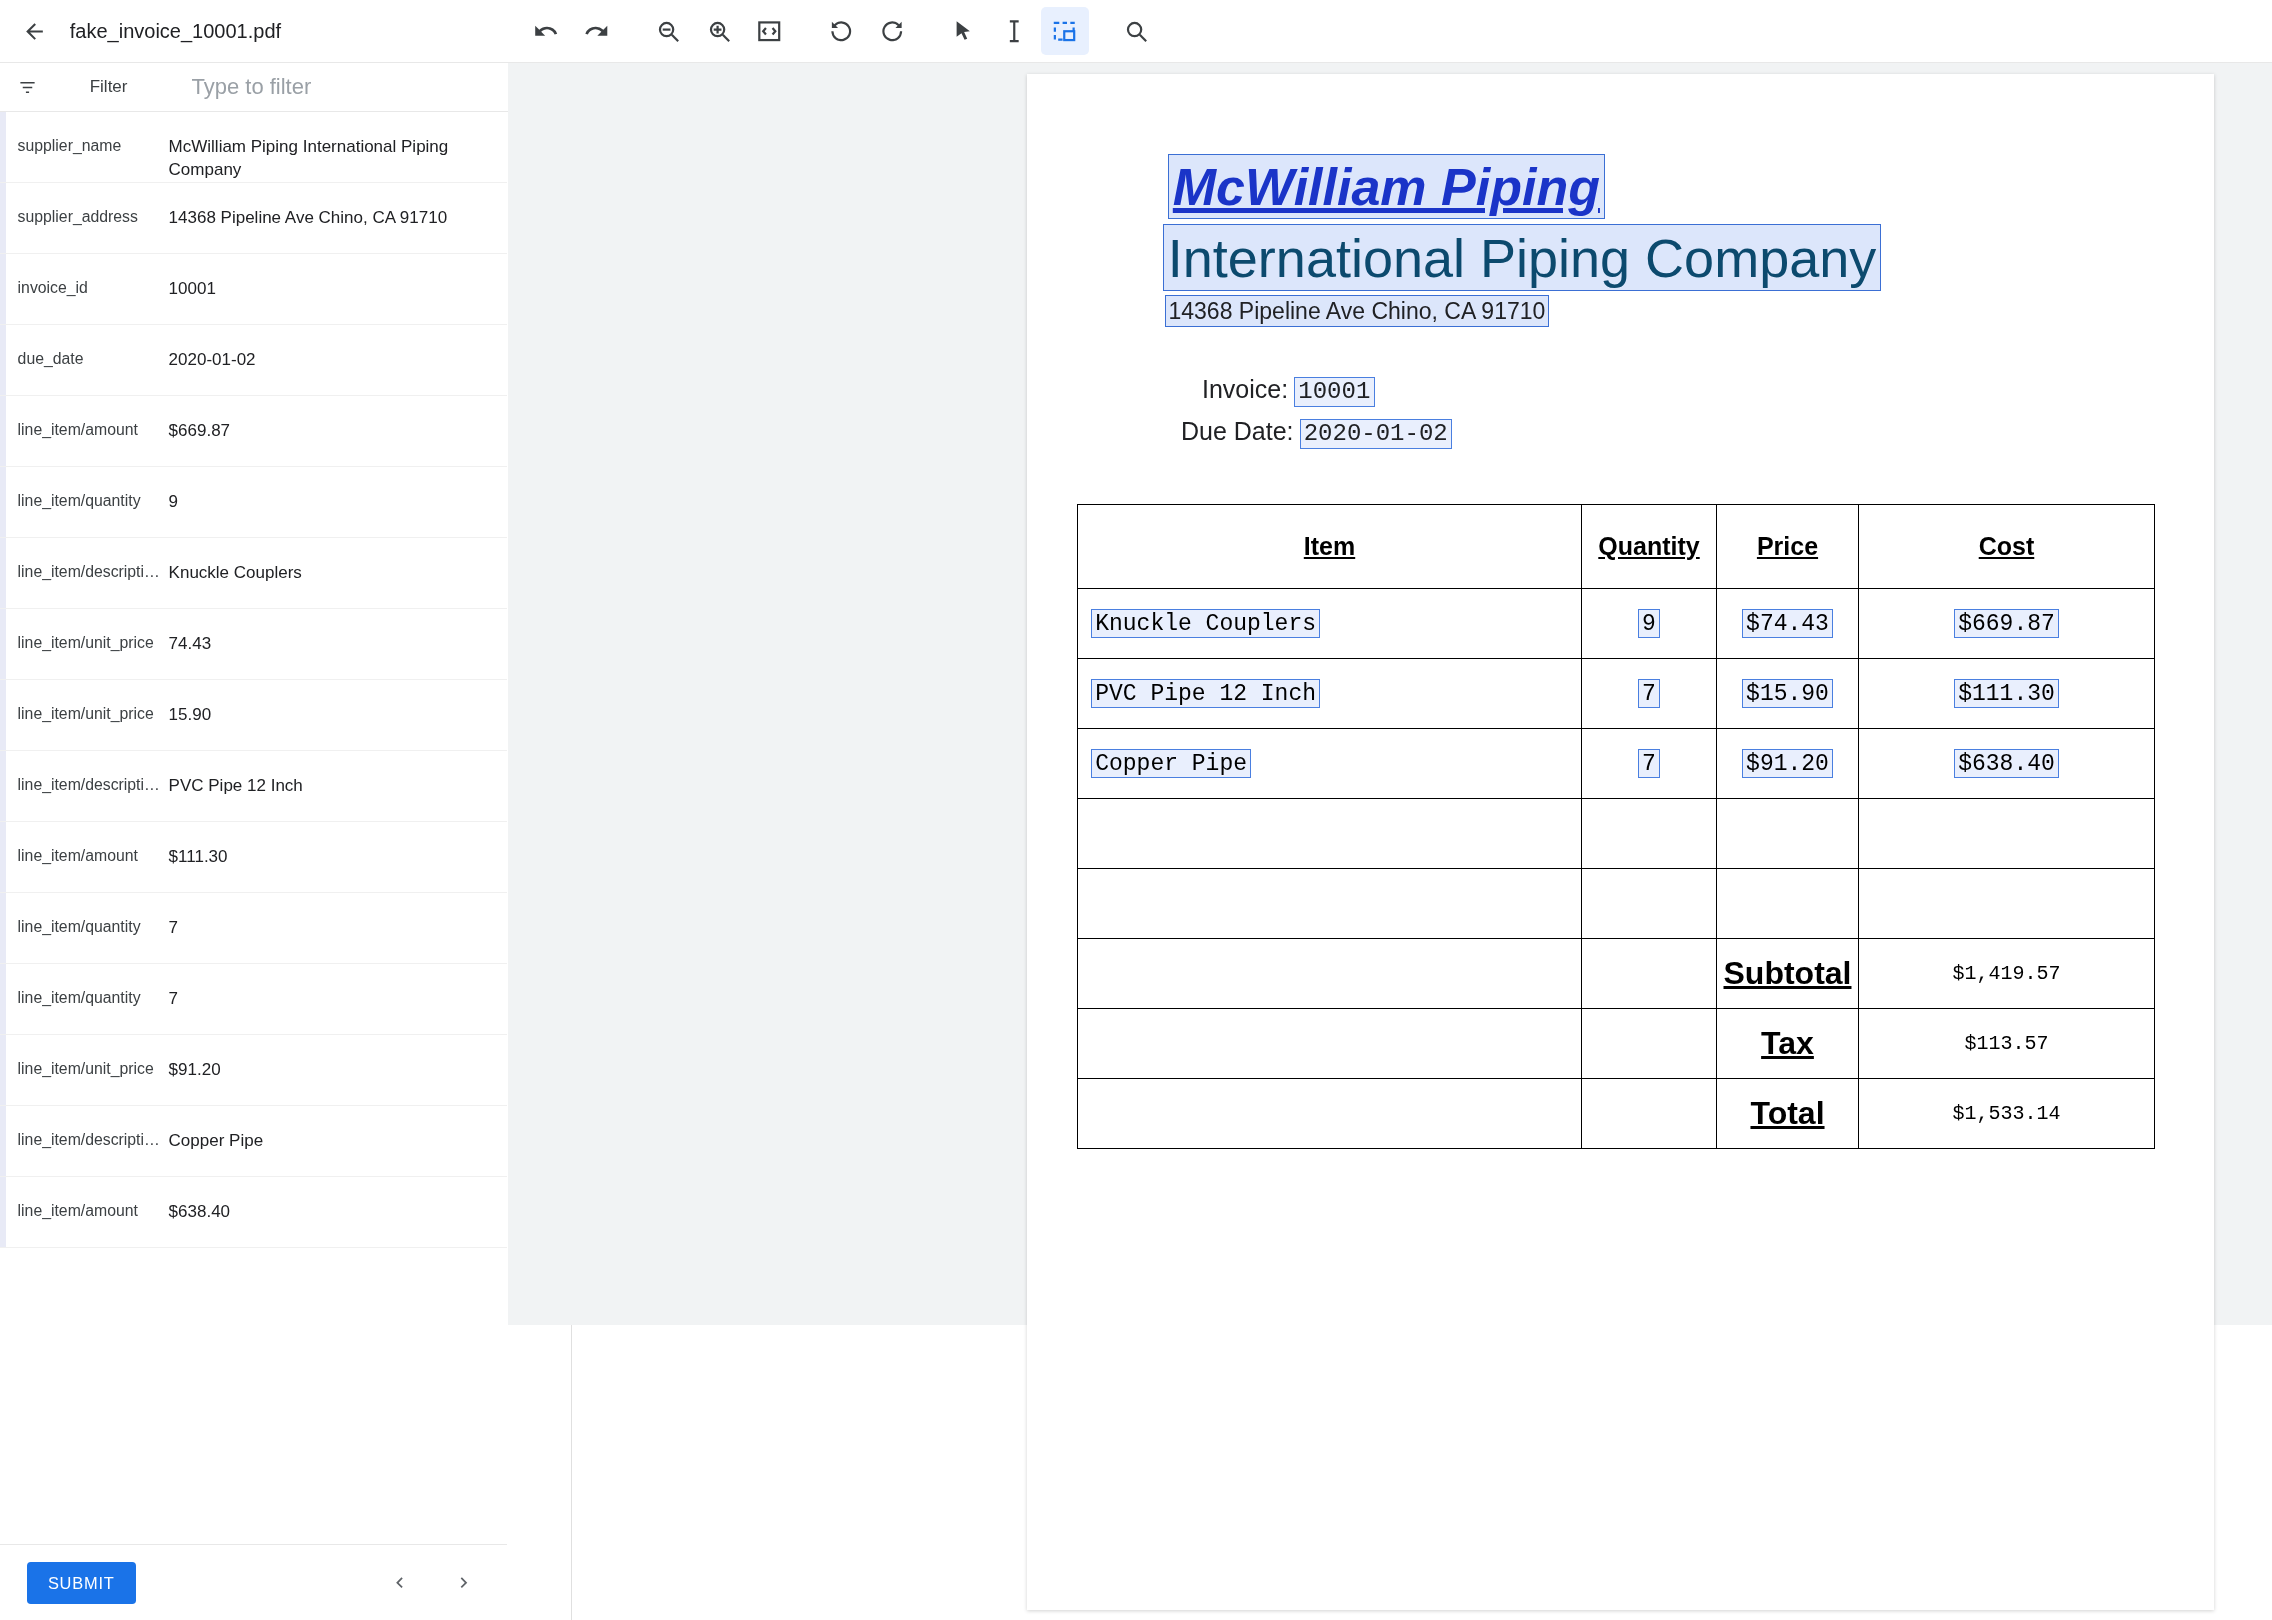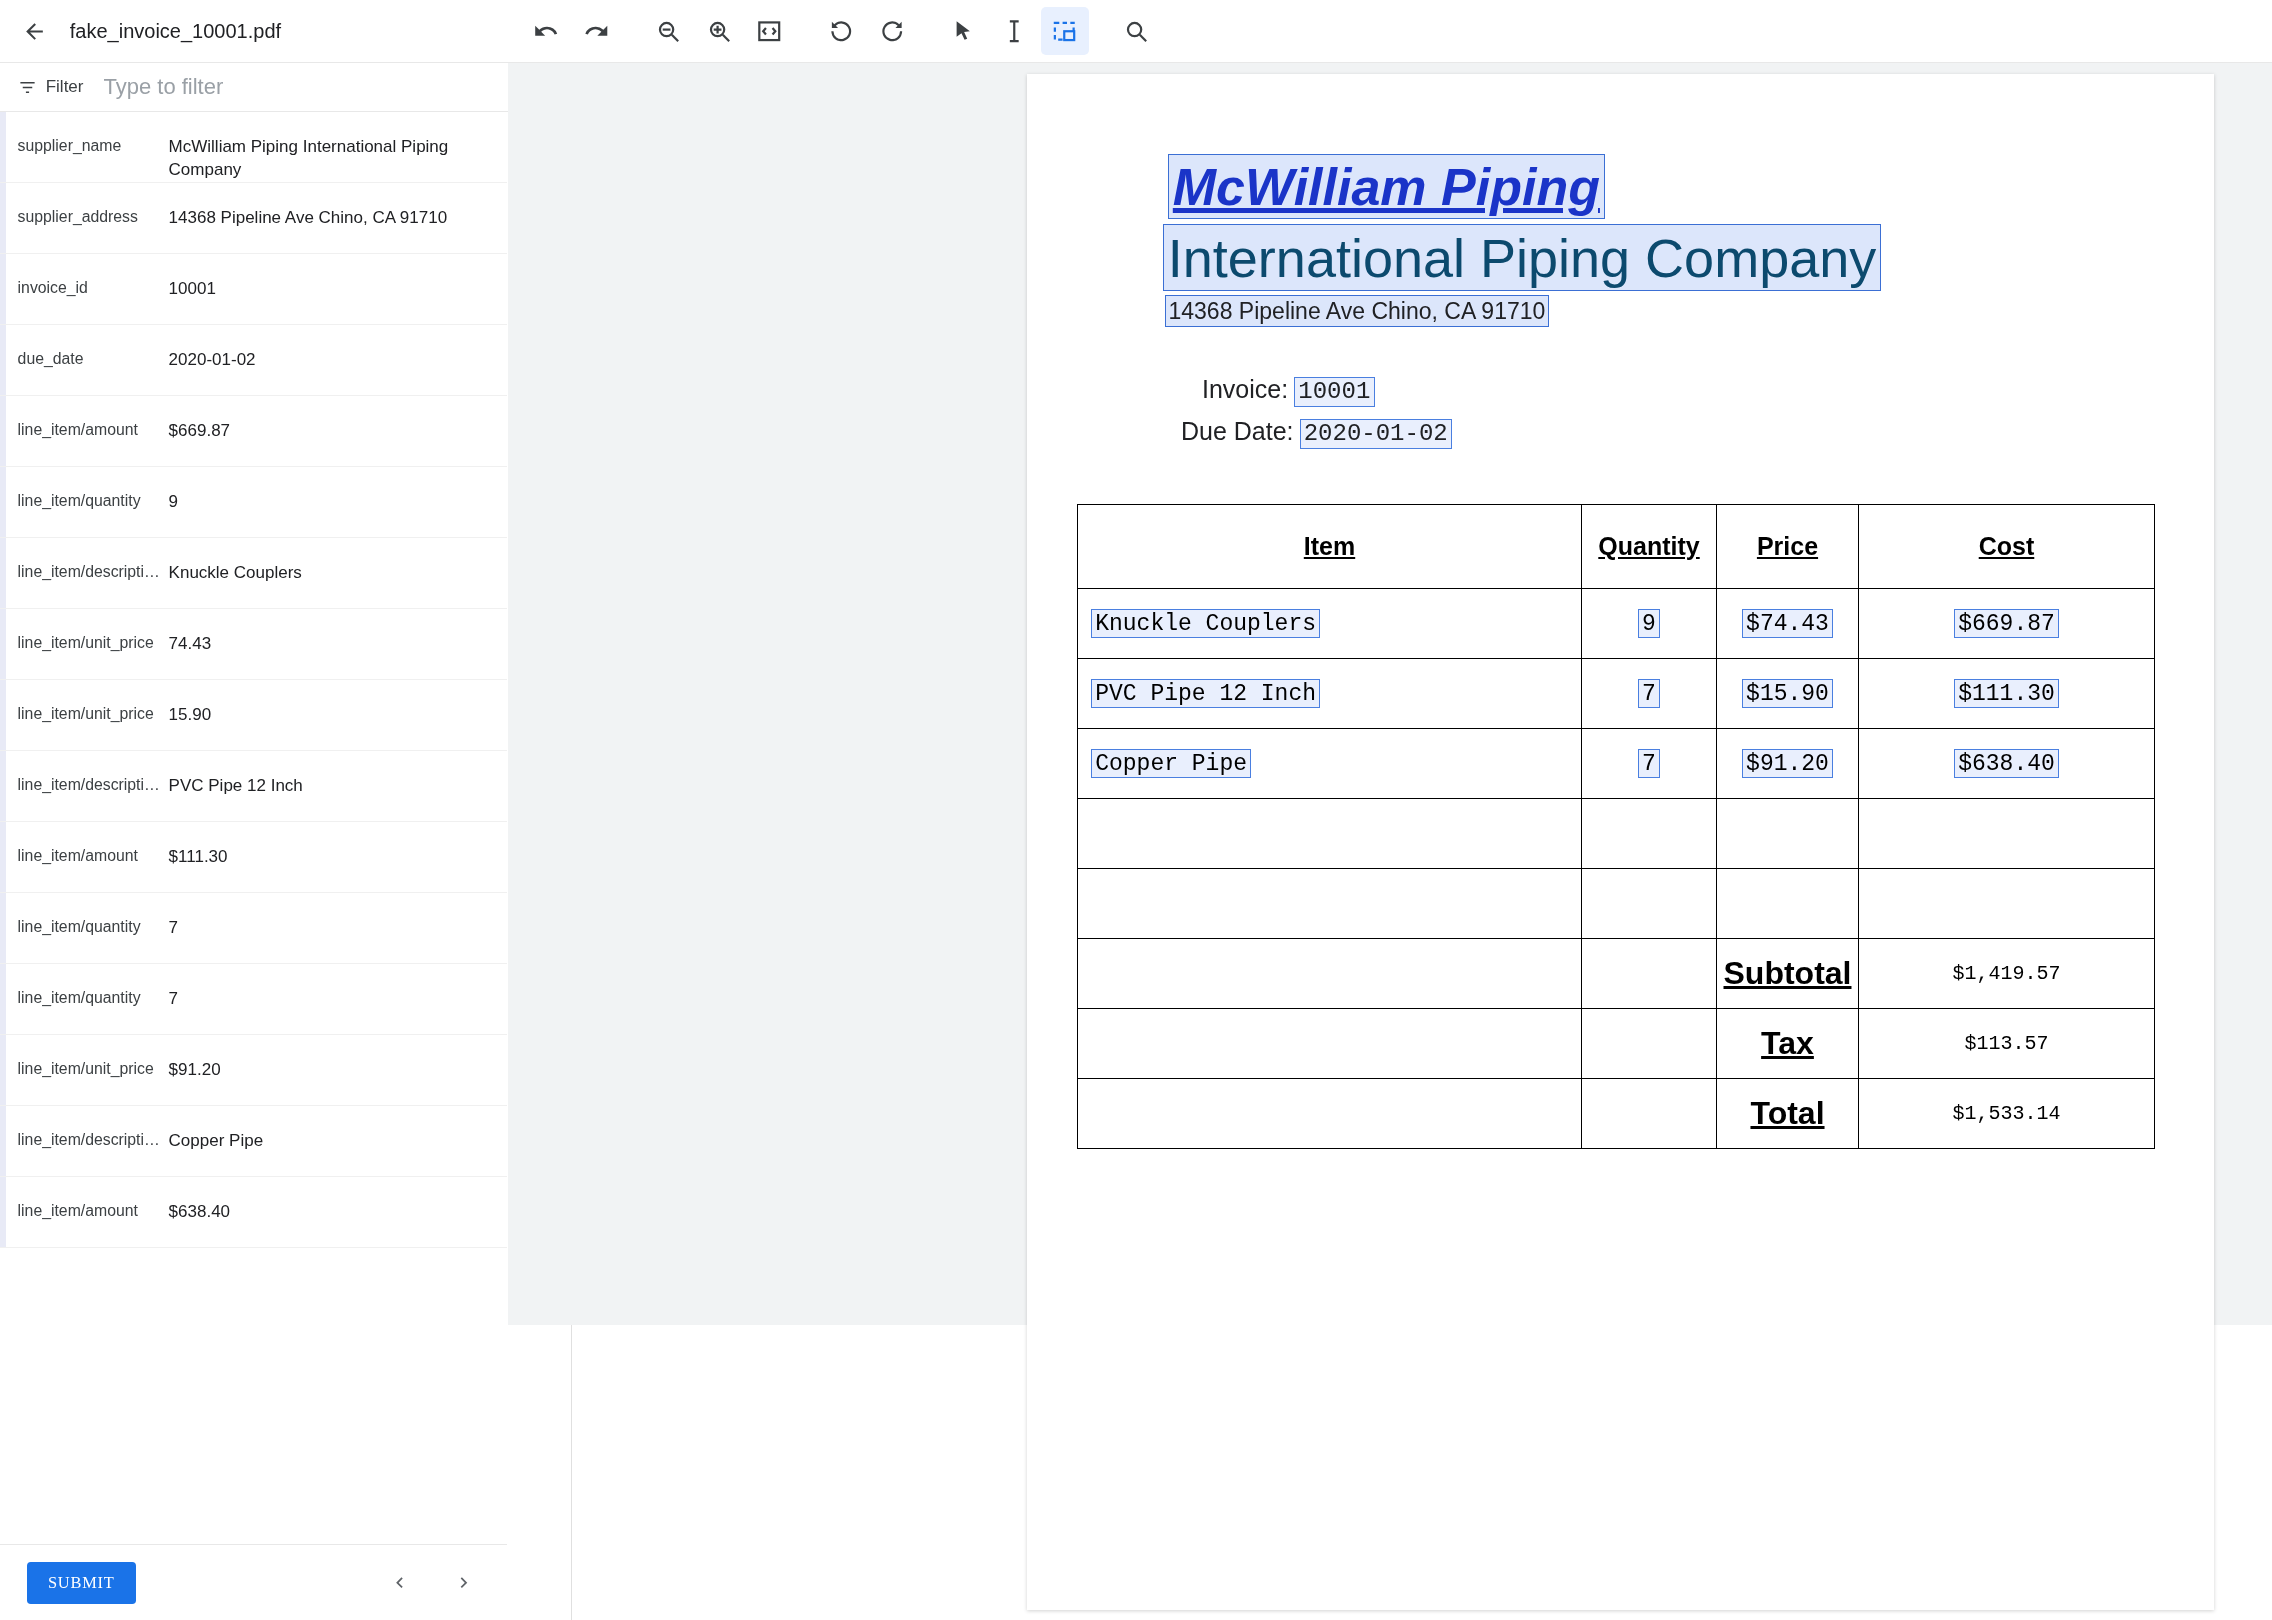--- a/index.html
+++ b/index.html
@@ -44,20 +44,21 @@
     margin-left: 16.4px;
     white-space: nowrap;
   }
   #filter-bar {
     height: 49px;
     border-bottom: 1.3px solid #e8e8e8;
     display: flex;
     align-items: center;
     padding-left: 16.4px;
     box-sizing: border-box;
+    gap: 44px;
   }
   #filter-icon { width: 23px; height: 23px; display:flex; align-items:center; justify-content:center;}
   #filter-label {
     font-size: 17px;
     color: #3c4043;
     margin-left: 6.3px;
   }
   #filter-input {
     border: none;
     outline: none;
@@ -123,21 +124,21 @@
     align-items: center;
     box-sizing: border-box;
   }
   #submit-button {
     margin-left: 26.5px;
     background: #1a73e8;
     color: #ffffff;
     border: none;
     border-radius: 3.8px;
     font-size: 16.4px;
-    font-family: Liberation Serif, serif;
+    font-family: Liberation Sans, sans-serif;
     letter-spacing: 0.8px;
     padding: 11.3px 21.4px;
     cursor: pointer;
   }
   #pager {
     margin-left: auto;
     margin-right: 29px;
     display: flex;
     align-items: center;
     gap: 35px;

